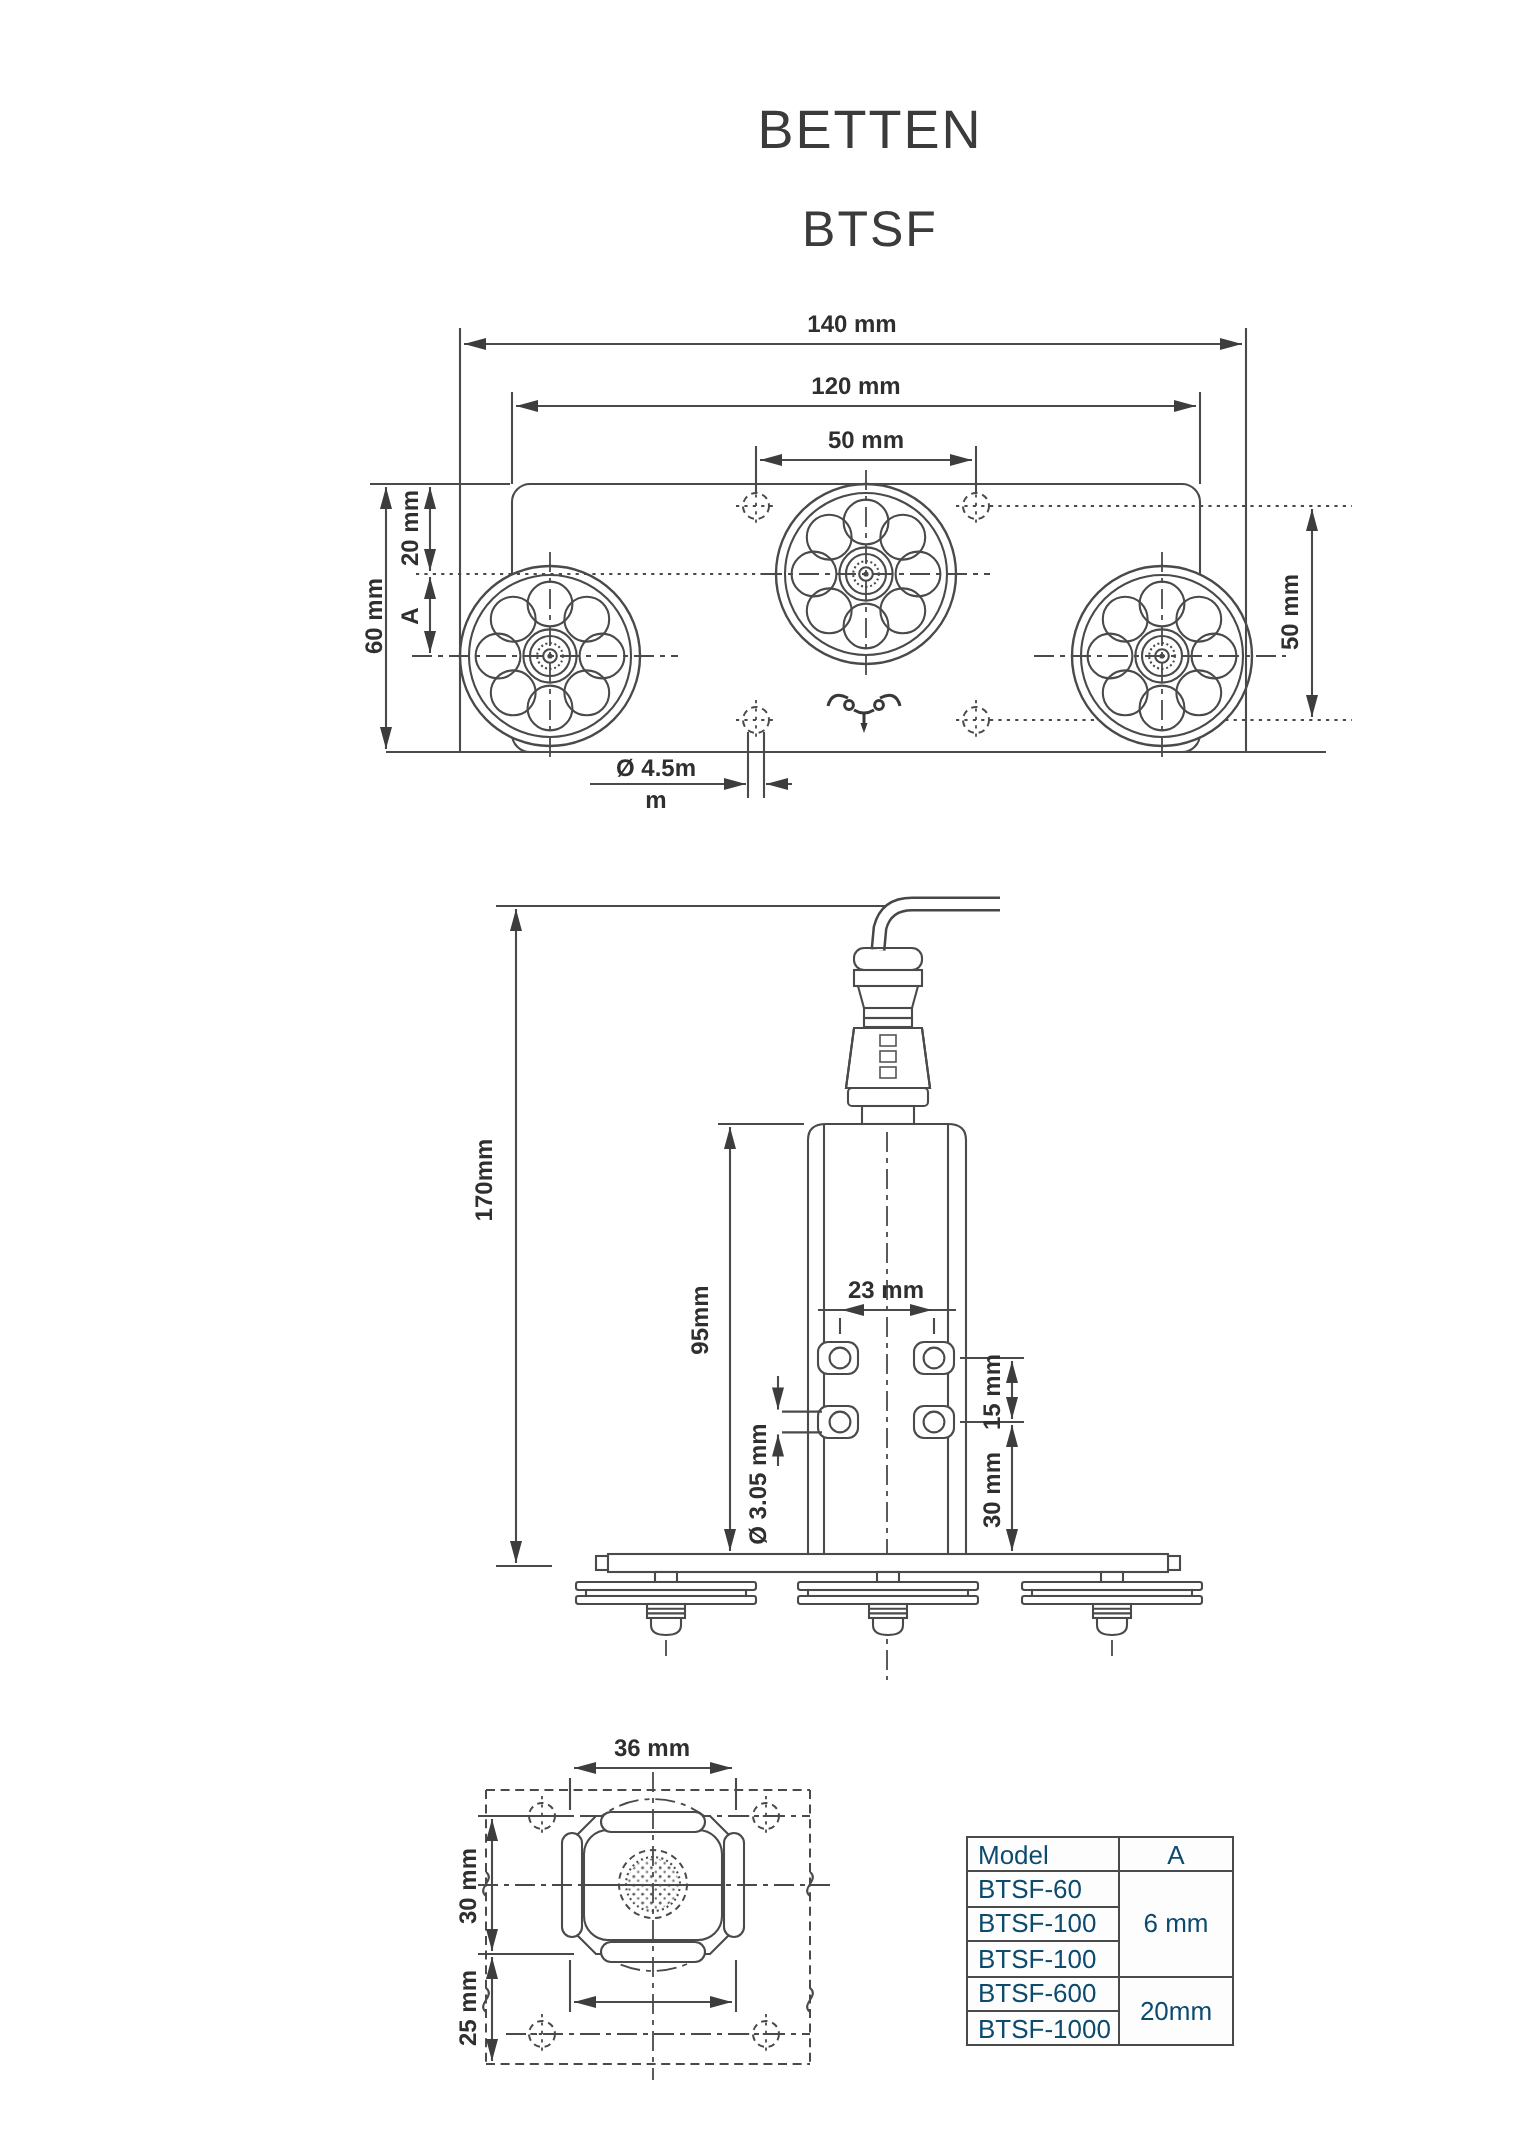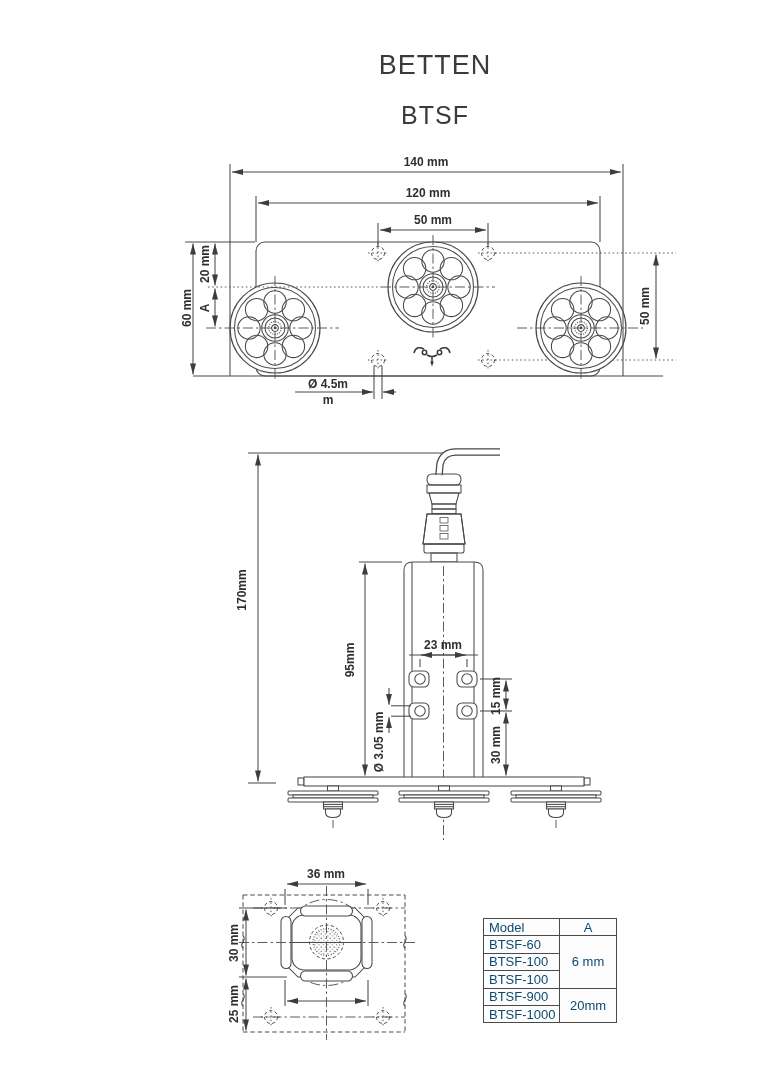--- a/index.html
+++ b/index.html
@@ -348,21 +348,21 @@
           <td class="c-model">BTSF-60</td>
           <td class="c-a" rowspan="3">6 mm</td>
         </tr>
         <tr>
           <td class="c-model">BTSF-100</td>
         </tr>
         <tr>
           <td class="c-model">BTSF-100</td>
         </tr>
         <tr>
-          <td class="c-model">BTSF-900</td>
+          <td class="c-model">BTSF-600</td>
           <td class="c-a" rowspan="2">20mm</td>
         </tr>
         <tr>
           <td class="c-model">BTSF-1000</td>
         </tr>
       </tbody>
     </table>
   </div>
 
 </div>

